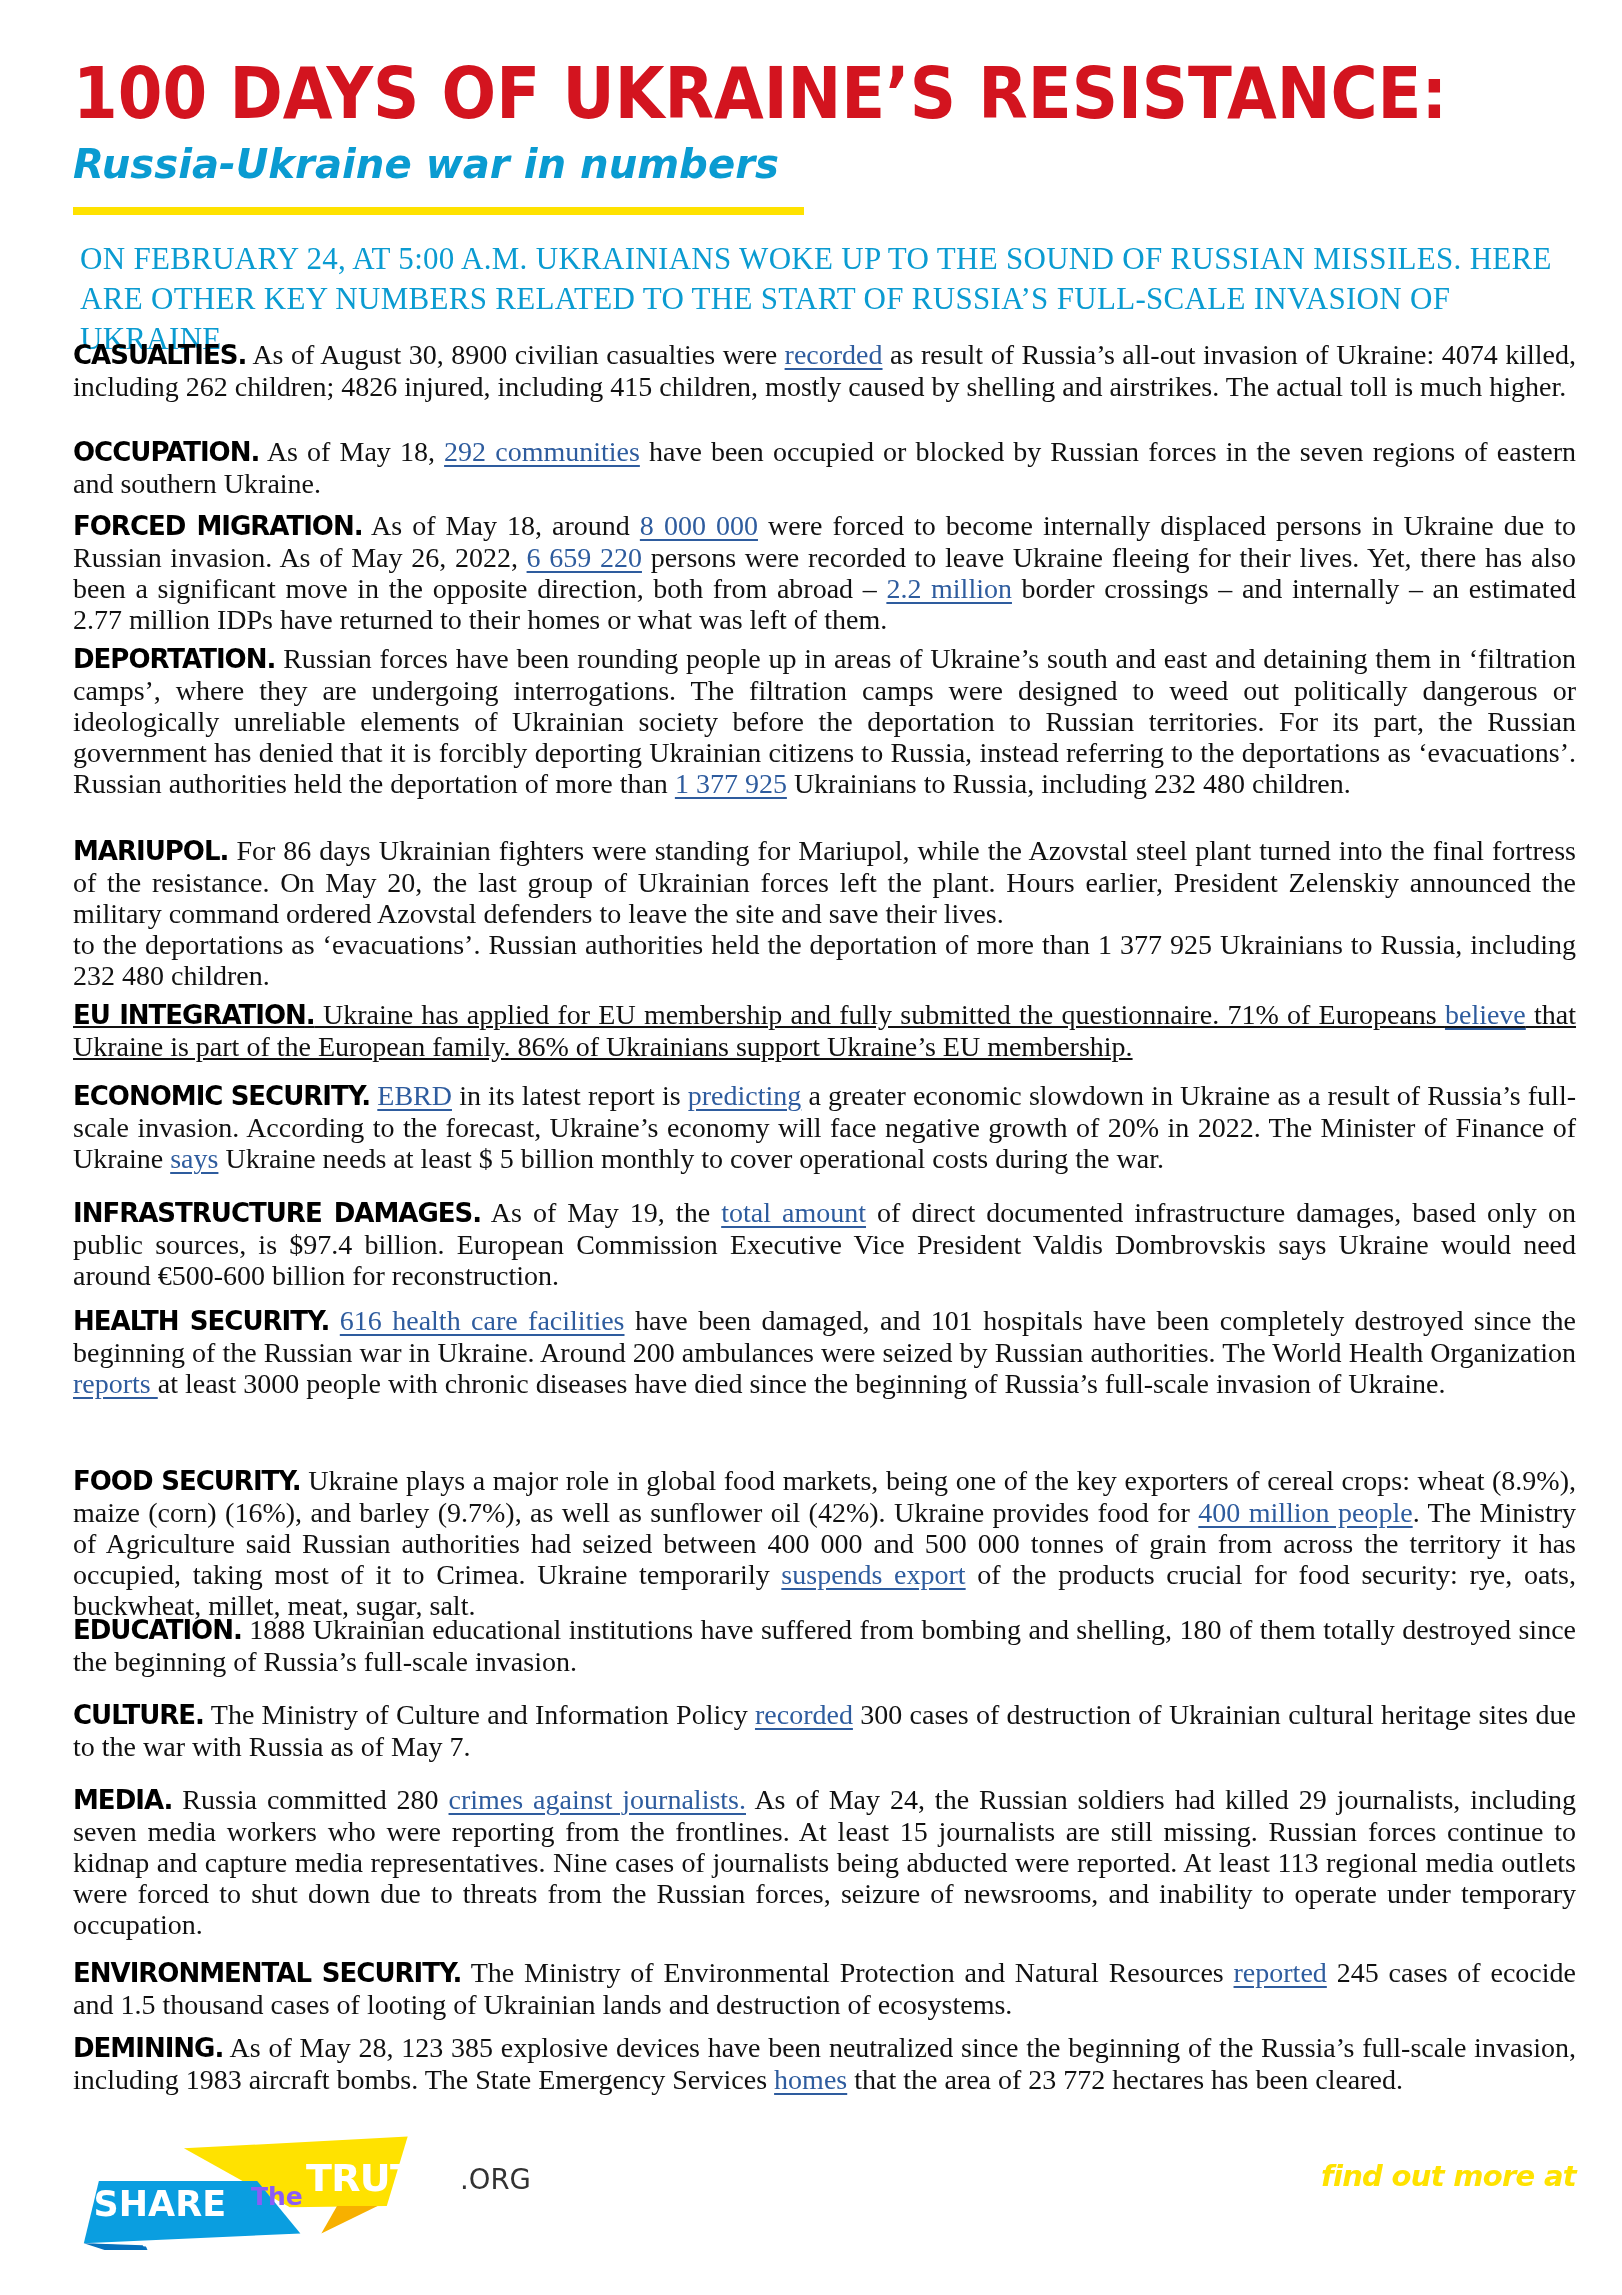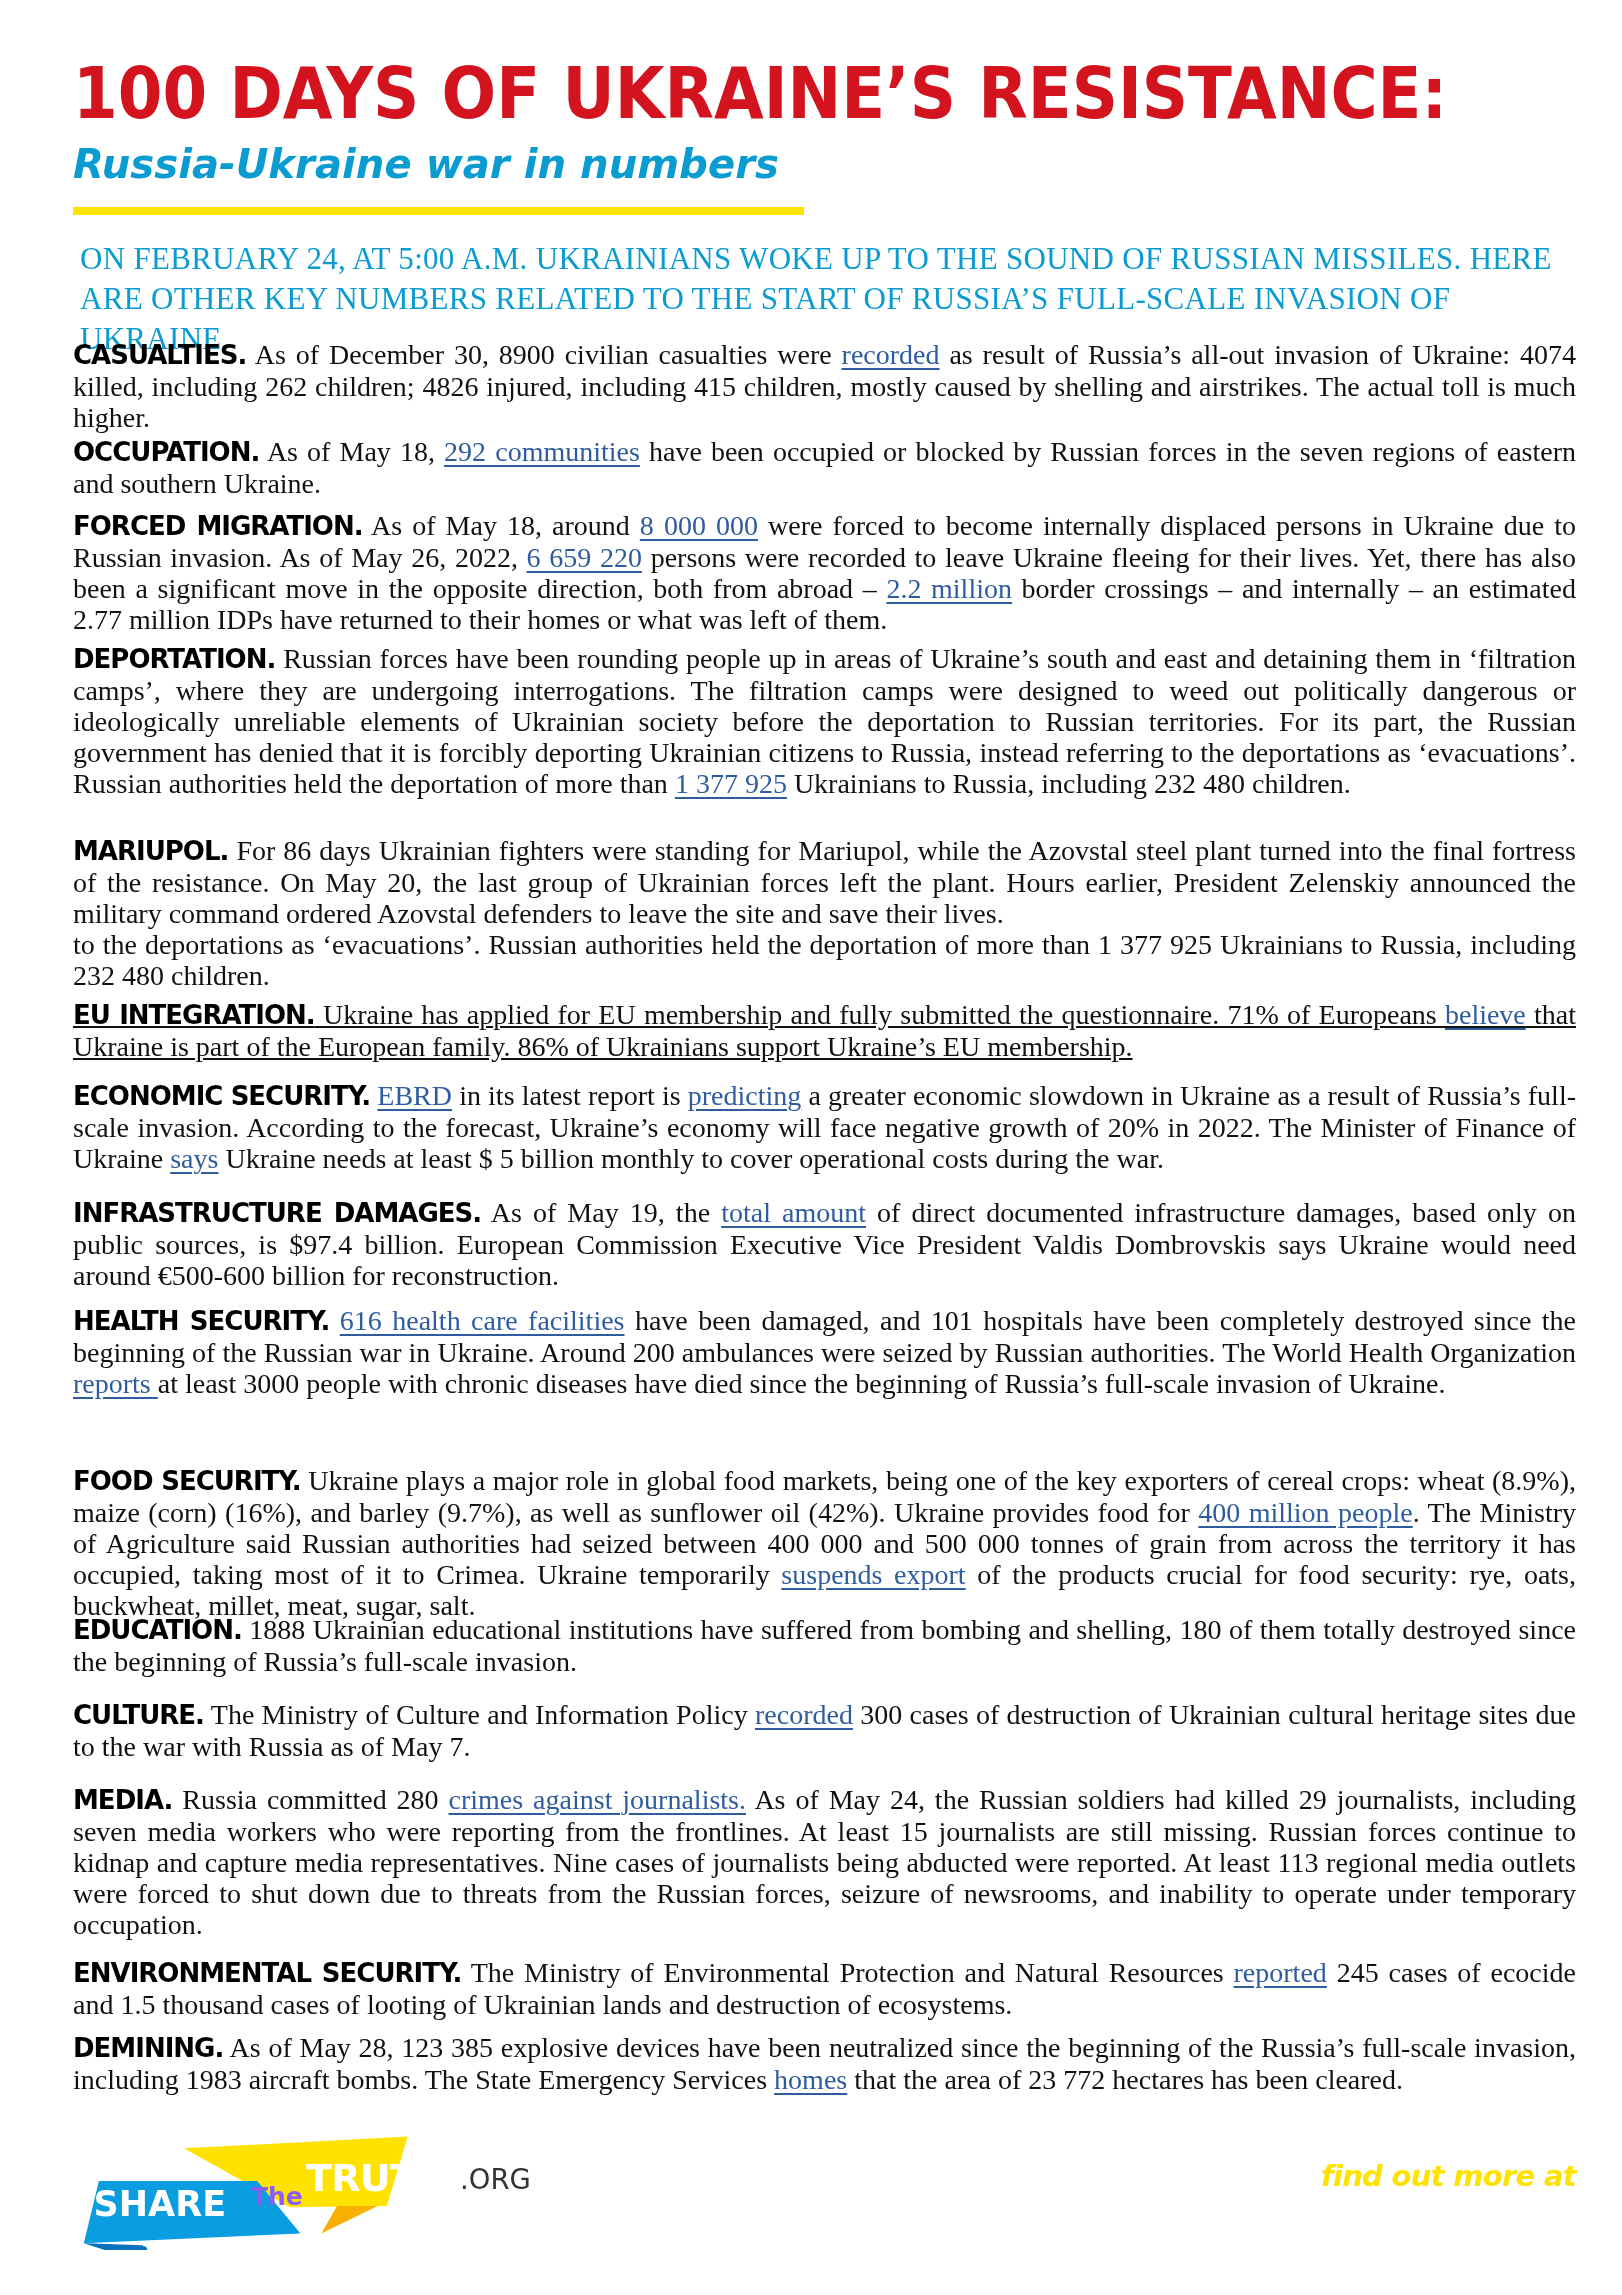--- a/index.html
+++ b/index.html
@@ -53,21 +53,21 @@
 <body>
 
 <div class="page">
 
   <h1 class="title">100 DAYS OF UKRAINE’S RESISTANCE:</h1>
   <h2 class="subtitle">Russia-Ukraine war in numbers</h2>
   <div class="yellow-bar"></div>
   <p class="intro">On February 24, at 5:00 a.m. Ukrainians woke up to the sound of Russian missiles. Here are other key numbers related to the start of Russia’s full-scale invasion of Ukraine.</p>
 
   <div id="sections">
-      <p class="section" style="top: 339px;"><span class="head">CASUALTIES.</span><span> As of December 30, 8900 civilian casualties were </span><a>recorded</a><span> as result of Russia’s all-out invasion of Ukraine: 4074 killed, including 262 children; 4826 injured, including 415 children, mostly caused by shelling and airstrikes. The actual toll is much higher.</span></p>
+      <p class="section" style="top: 339px;"><span class="head">CASUALTIES.</span><span> As of August 30, 8900 civilian casualties were </span><a>recorded</a><span> as result of Russia’s all-out invasion of Ukraine: 4074 killed, including 262 children; 4826 injured, including 415 children, mostly caused by shelling and airstrikes. The actual toll is much higher.</span></p>
       <p class="section" style="top: 436px;"><span class="head">OCCUPATION.</span><span> As of May 18, </span><a>292 communities</a><span> have been occupied or blocked by Russian forces in the seven regions of eastern and southern Ukraine.</span></p>
       <p class="section" style="top: 510px;"><span class="head">FORCED MIGRATION.</span><span> As of May 18, around </span><a>8 000 000</a><span> were forced to become internally displaced persons in Ukraine due to Russian invasion. As of May 26, 2022, </span><a>6 659 220</a><span> persons were recorded to leave Ukraine fleeing for their lives. Yet, there has also been a significant move in the opposite direction, both from abroad – </span><a>2.2 million</a><span> border crossings – and internally – an estimated 2.77 million IDPs have returned to their homes or what was left of them.</span></p>
       <p class="section" style="top: 643px;"><span class="head">DEPORTATION.</span><span> Russian forces have been rounding people up in areas of Ukraine’s south and east and detaining them in ‘filtration camps’, where they are undergoing interrogations. The filtration camps were designed to weed out politically dangerous or ideologically unreliable elements of Ukrainian society before the deportation to Russian territories. For its part, the Russian government has denied that it is forcibly deporting Ukrainian citizens to Russia, instead referring to the deportations as ‘evacuations’. Russian authorities held the deportation of more than </span><a>1 377 925</a><span> Ukrainians to Russia, including 232 480 children.</span></p>
       <p class="section" style="top: 835px;"><span class="head">MARIUPOL.</span><span> For 86 days Ukrainian fighters were standing for Mariupol, while the Azovstal steel plant turned into the final fortress of the resistance. On May 20, the last group of Ukrainian forces left the plant. Hours earlier, President Zelenskiy announced the military command ordered Azovstal defenders to leave the site and save their lives.</span><br><span>to the deportations as ‘evacuations’. Russian authorities held the deportation of more than 1 377 925 Ukrainians to Russia, including 232 480 children.</span></p>
       <p class="section" style="top: 999px; text-decoration: underline;"><span class="head">EU INTEGRATION.</span><span> Ukraine has applied for EU membership and fully submitted the questionnaire.  71% of Europeans </span><a>believe</a><span> that Ukraine is part of the European family. 86% of Ukrainians support Ukraine’s EU membership.</span></p>
       <p class="section" style="top: 1080px;"><span class="head">ECONOMIC SECURITY.</span><span> </span><a>EBRD</a><span> in its latest report is </span><a>predicting</a><span> a greater economic slowdown in Ukraine as a result of Russia’s full-scale invasion. According to the forecast, Ukraine’s economy will face negative growth of 20% in 2022. The Minister of Finance of Ukraine </span><a>says</a><span> Ukraine needs at least $ 5 billion monthly to cover operational costs during the war.</span></p>
       <p class="section" style="top: 1197px;"><span class="head">INFRASTRUCTURE DAMAGES.</span><span> As of May 19, the </span><a>total amount</a><span> of direct documented infrastructure damages, based only on public sources, is $97.4 billion. European Commission Executive Vice President Valdis Dombrovskis says Ukraine would need around €500-600 billion for reconstruction.</span></p>
       <p class="section" style="top: 1305px;"><span class="head">HEALTH SECURITY.</span><span> </span><a>616 health care facilities</a><span> have been damaged, and 101 hospitals have been completely destroyed since the beginning of the Russian war in Ukraine. Around 200 ambulances were seized by Russian authorities. The World Health Organization </span><a>reports </a><span>at least 3000 people with chronic diseases have died since the beginning of Russia’s full-scale invasion of Ukraine.</span></p>
       <p class="section" style="top: 1465px;"><span class="head">FOOD SECURITY.</span><span> Ukraine plays a major role in global food markets, being one of the key exporters of cereal crops: wheat (8.9%), maize (corn) (16%), and barley (9.7%), as well as sunflower oil (42%). Ukraine provides food for </span><a>400 million people</a><span>. The Ministry of Agriculture said Russian authorities had seized between 400 000 and 500 000 tonnes of grain from across the territory it has occupied, taking most of it to Crimea. Ukraine temporarily </span><a>suspends export</a><span> of the products crucial for food security: rye, oats, buckwheat, millet, meat, sugar, salt.</span></p>
       <p class="section" style="top: 1614px;"><span class="head">EDUCATION.</span><span> 1888 Ukrainian educational institutions have suffered from bombing and shelling, 180 of them totally destroyed since the beginning of Russia’s full-scale invasion.</span></p>

